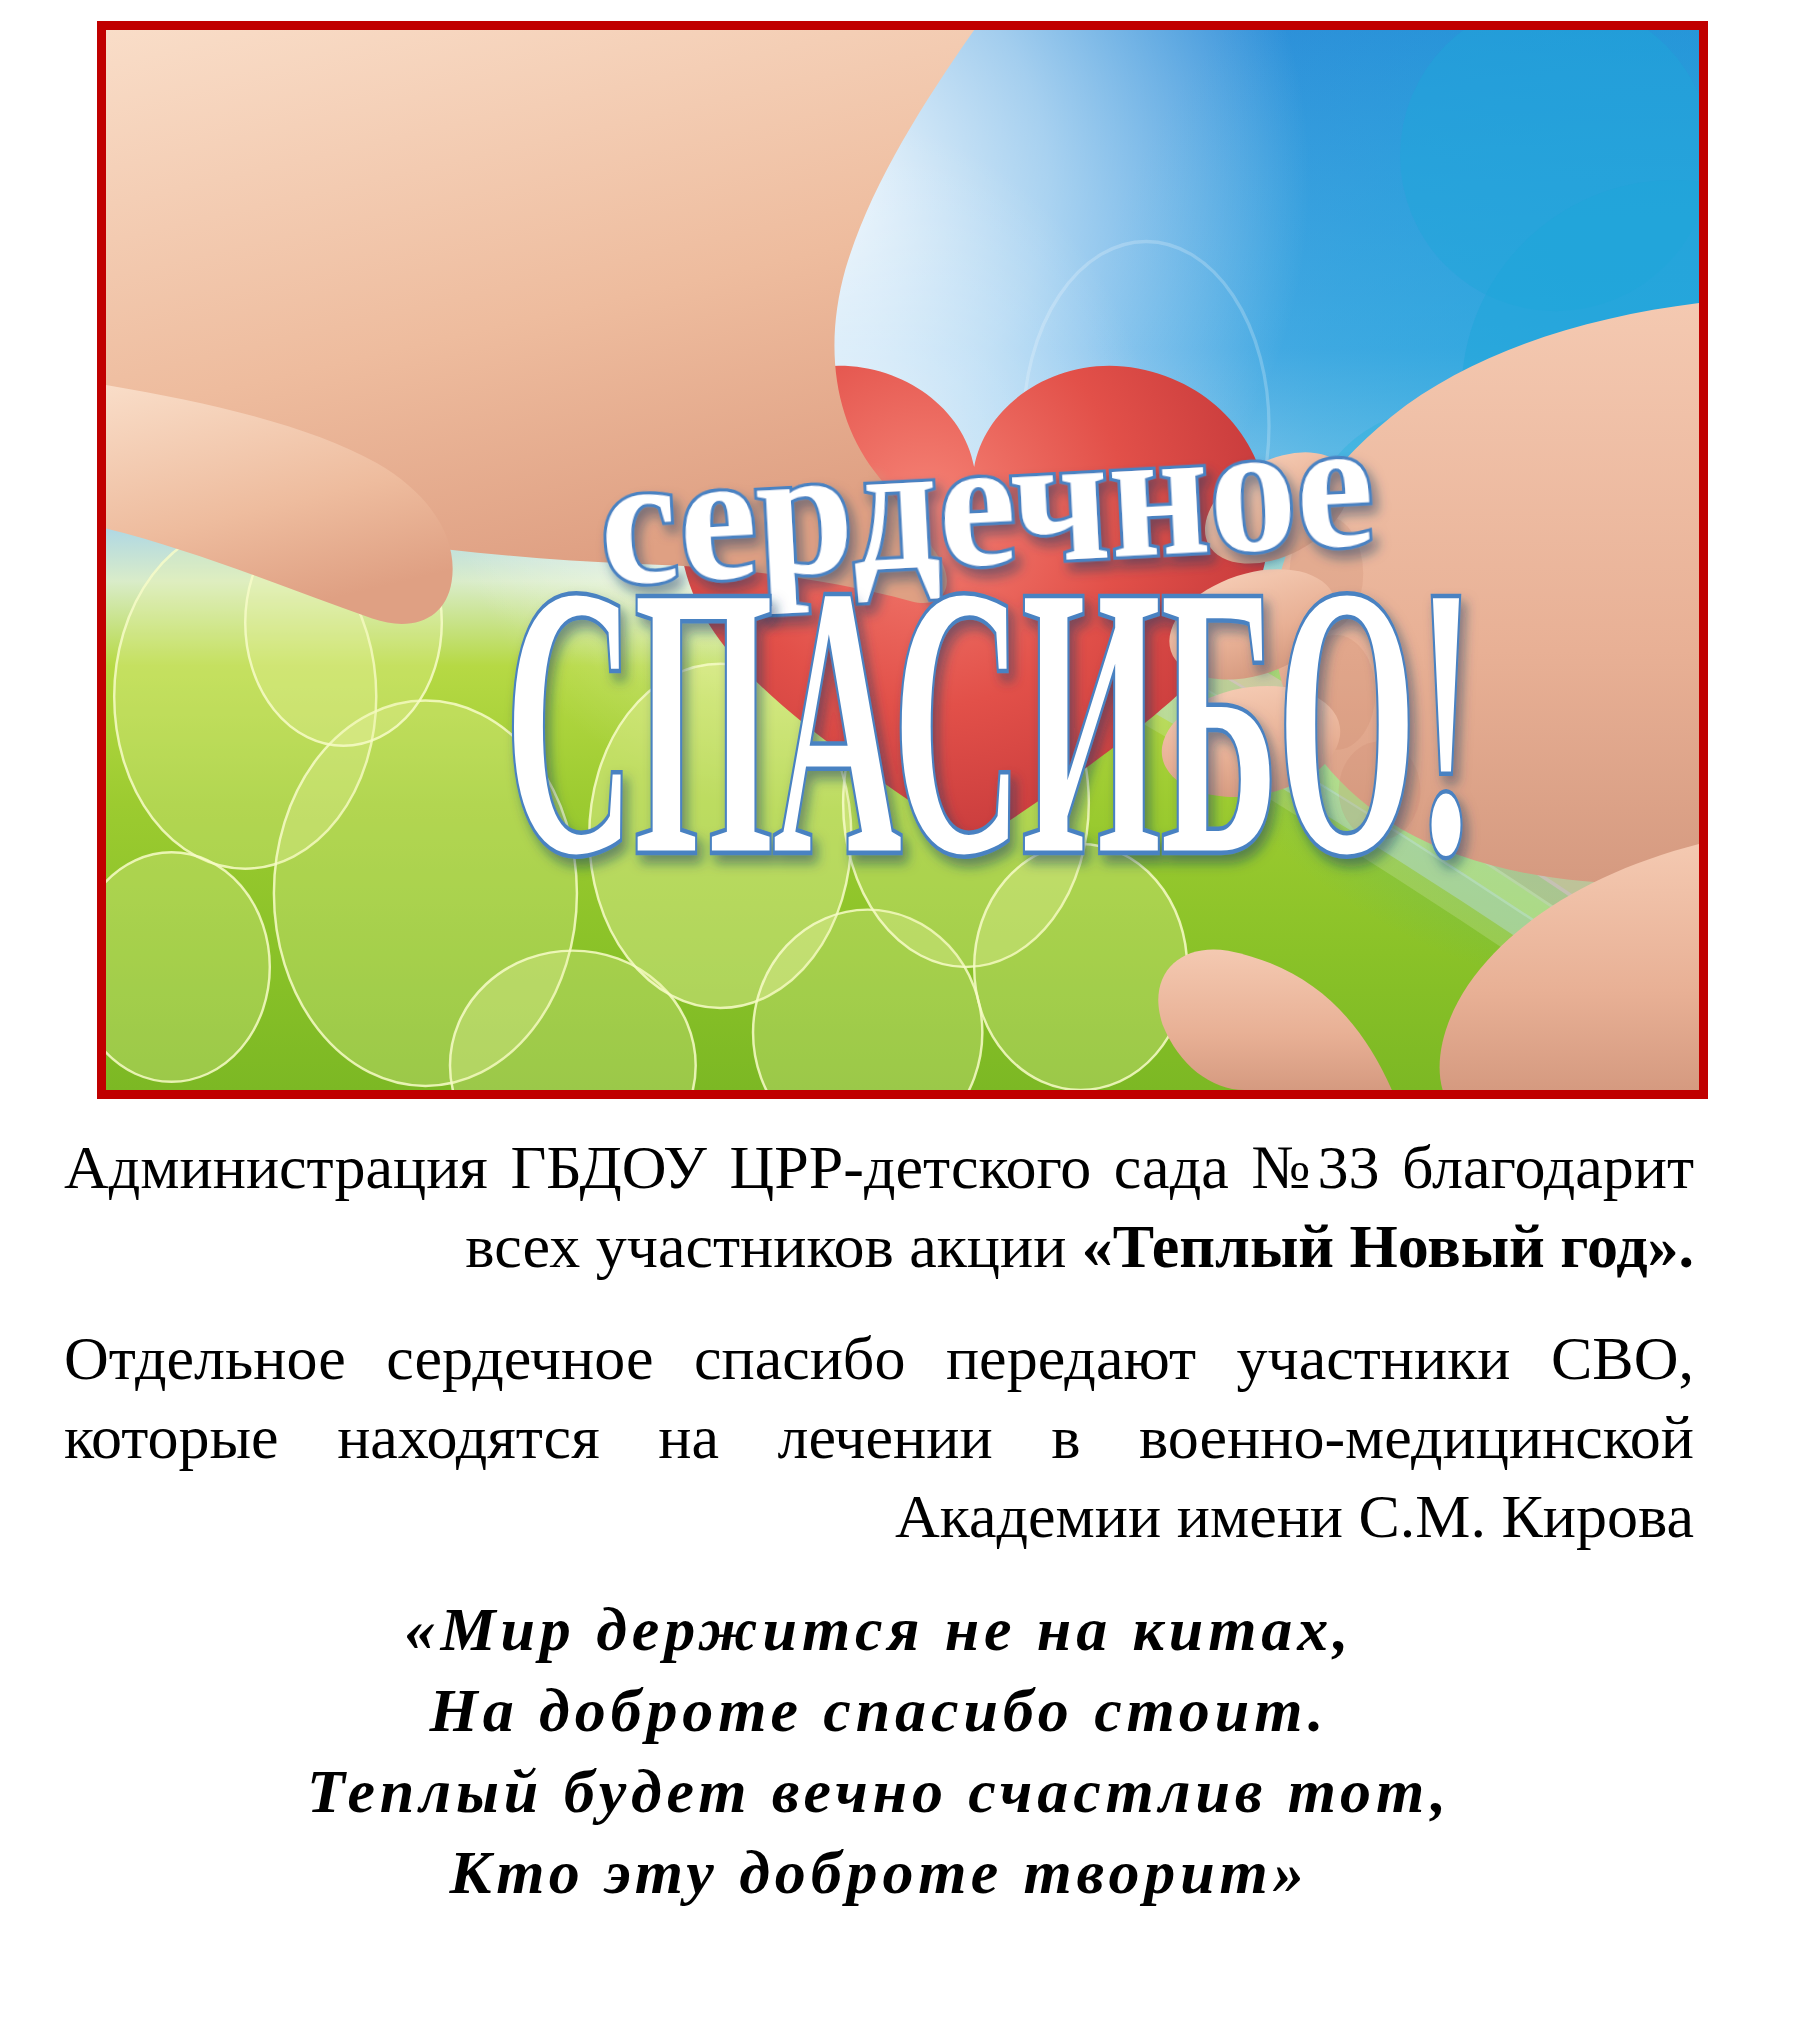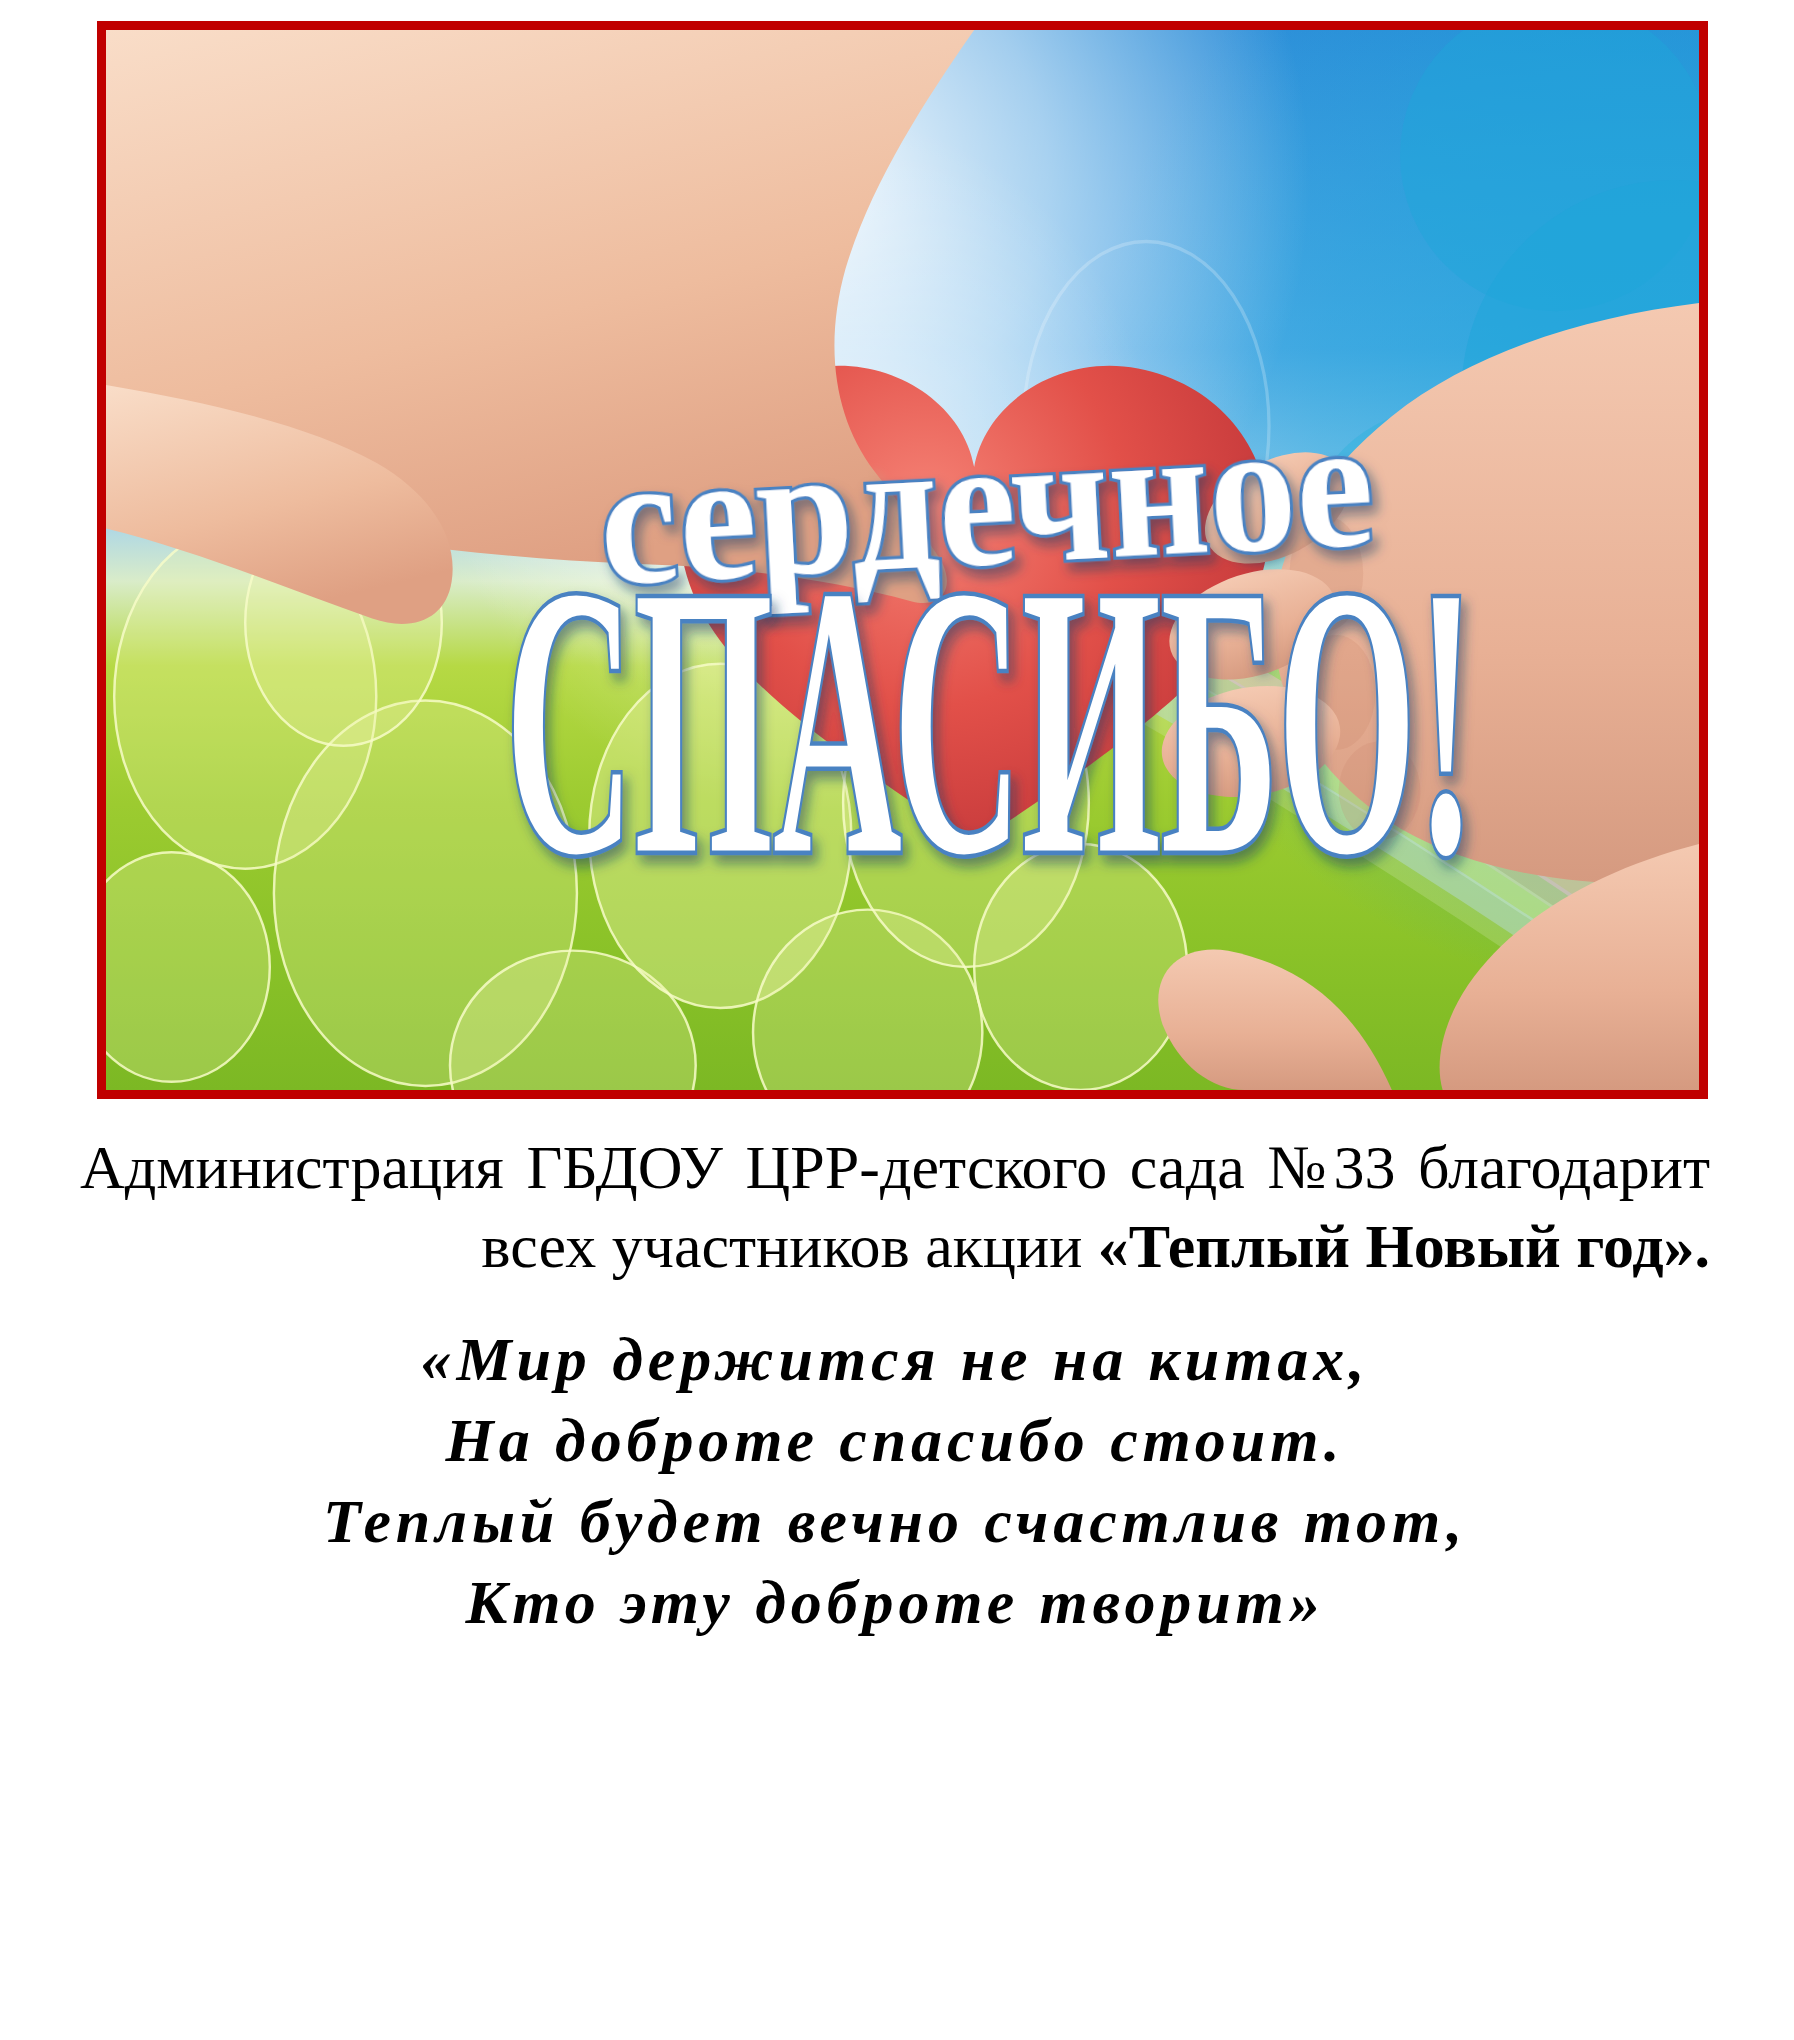--- a/index.html
+++ b/index.html
@@ -25,21 +25,21 @@
     height: 1078px;
     box-sizing: border-box;
     border: 9.8px solid #c00000;
     background: #5aaee8;
   }
   .hero-frame svg { display: block; width: 100%; height: 100%; }
 
   
   .content {
     position: absolute;
-    left: 80px;
+    left: 64px;
     top: 1128px;
     width: 1630px;
   }
   .para {
     margin: 0 0 33px 0;
     font-size: 62px;
     line-height: 79px;
   }
   .pline { display: block; }
   .pline.justify {
@@ -194,20 +194,25 @@
   </svg>
 </div>
 
 <div class="content">
 
   <p class="para">
     <span class="pline justify">Администрация ГБДОУ ЦРР-детского сада №33 благодарит</span>
     <span class="pline lastline"><span>всех участников акции </span><b>«Теплый Новый год».</b></span>
   </p>
 
+  <p class="para">
+    <span class="pline justify">Отдельное сердечное спасибо передают участники СВО,</span>
+    <span class="pline justify">которые находятся на лечении в военно-медицинской</span>
+    <span class="pline lastline">Академии имени С.М. Кирова</span>
+  </p>
 
   <div class="poem">
     <span class="pline">«Мир держится не на китах,</span>
     <span class="pline">На доброте спасибо стоит.</span>
     <span class="pline">Теплый будет вечно счастлив тот,</span>
     <span class="pline">Кто эту доброте творит»</span>
   </div>
 
 </div>
 

